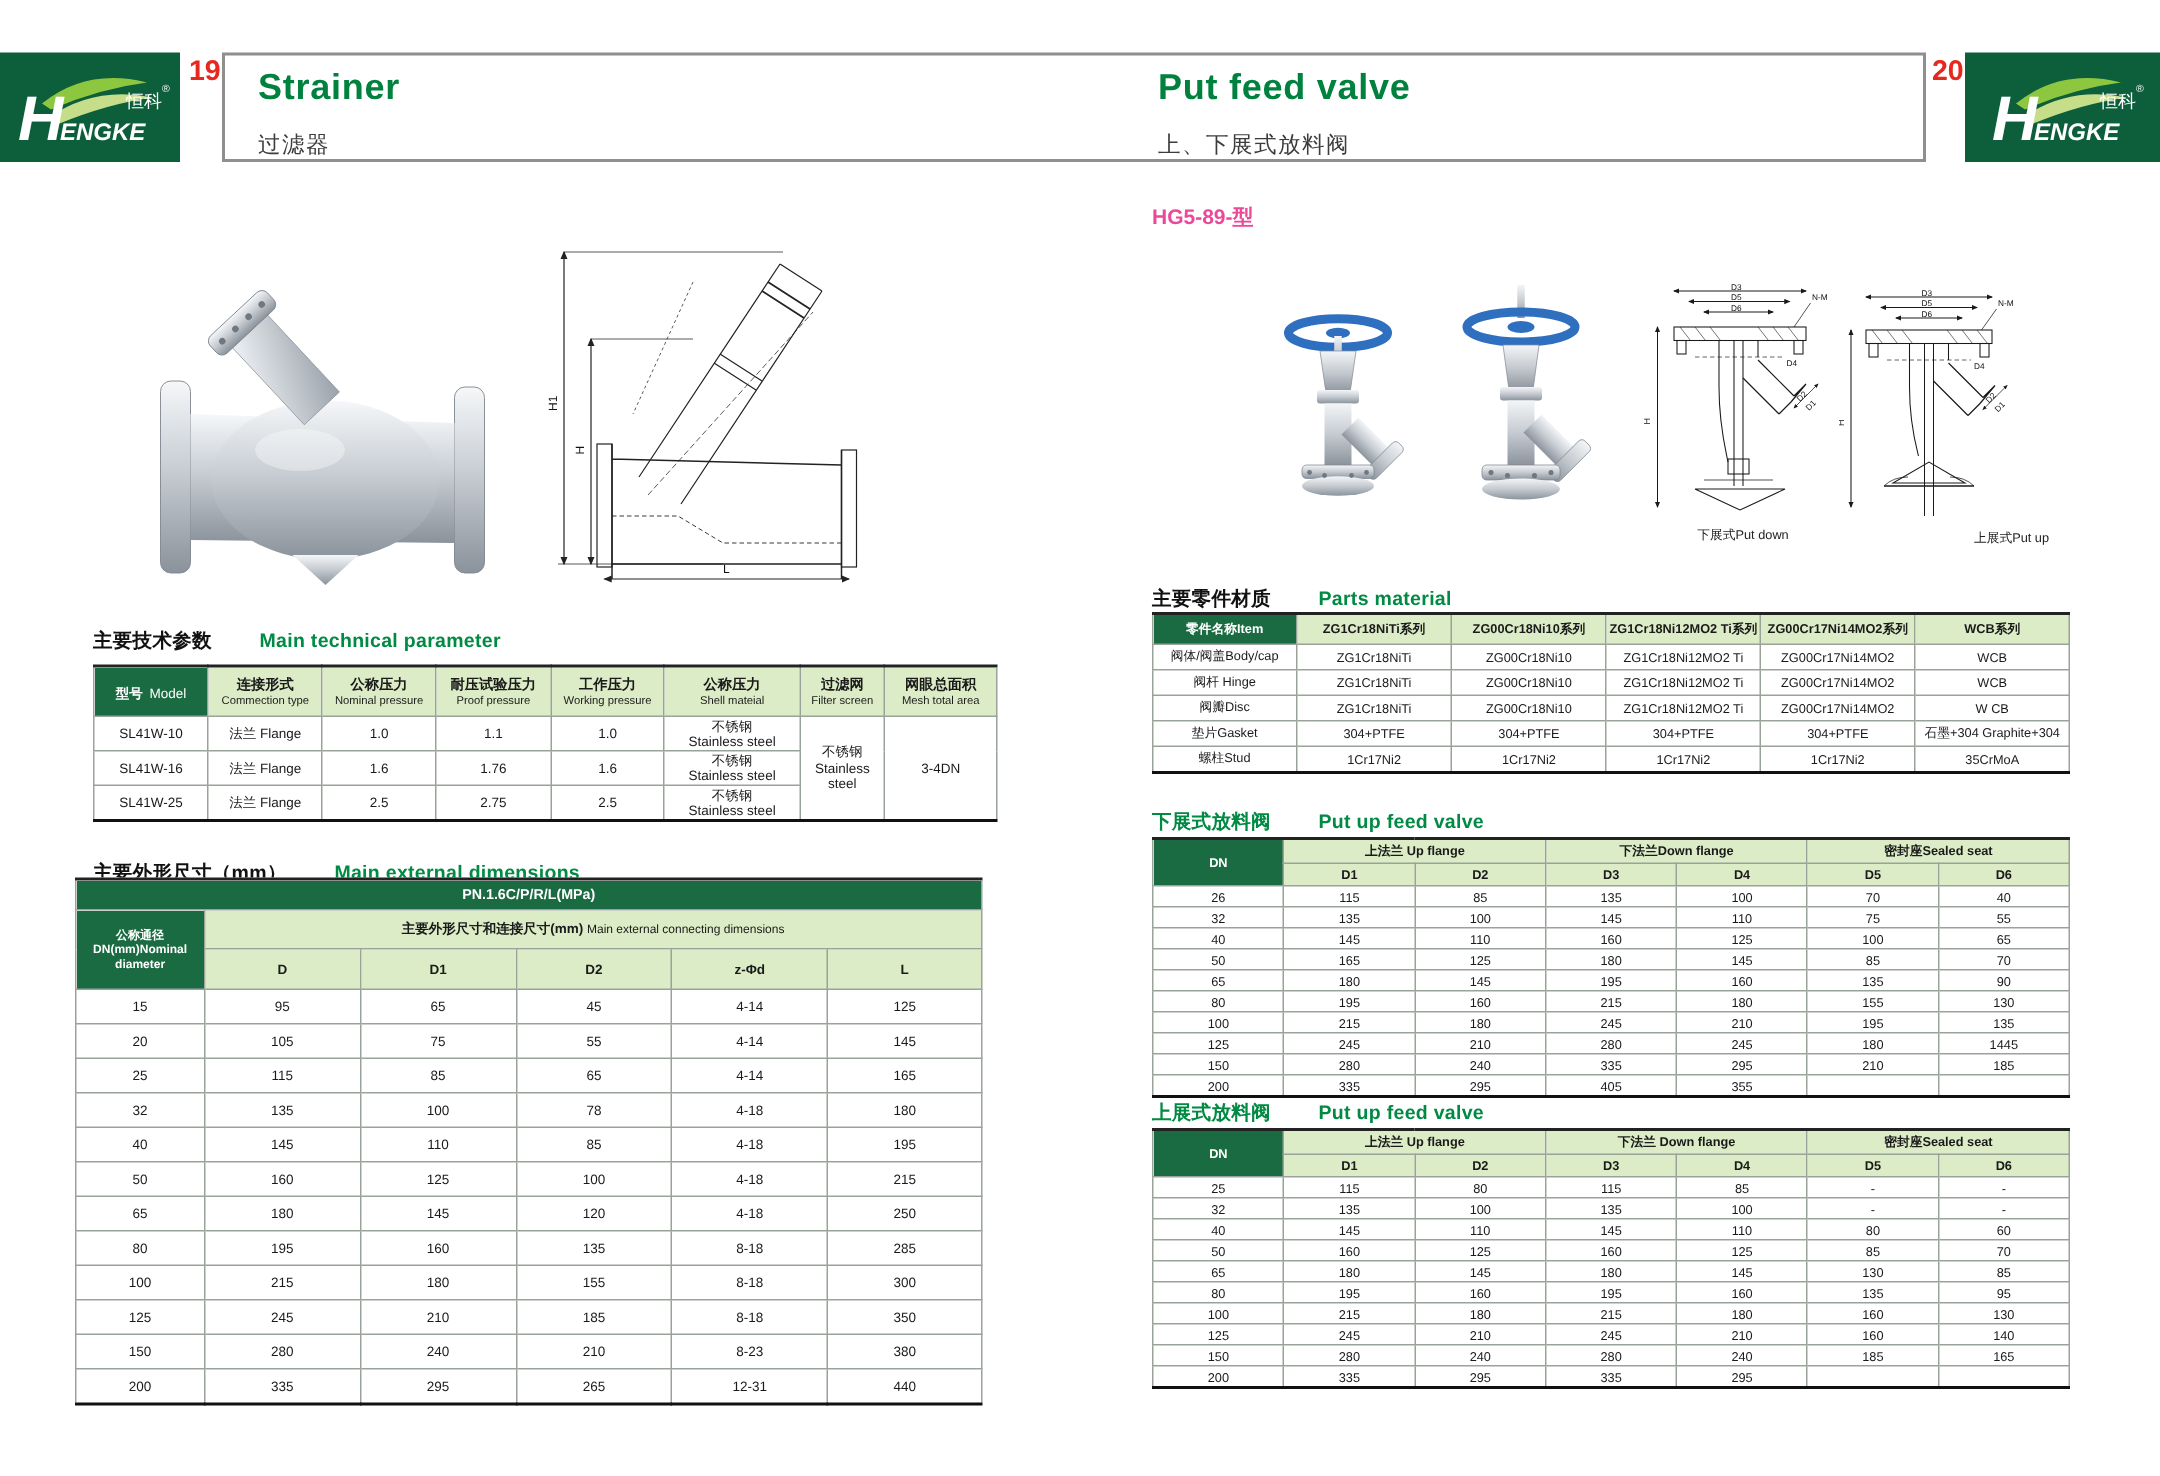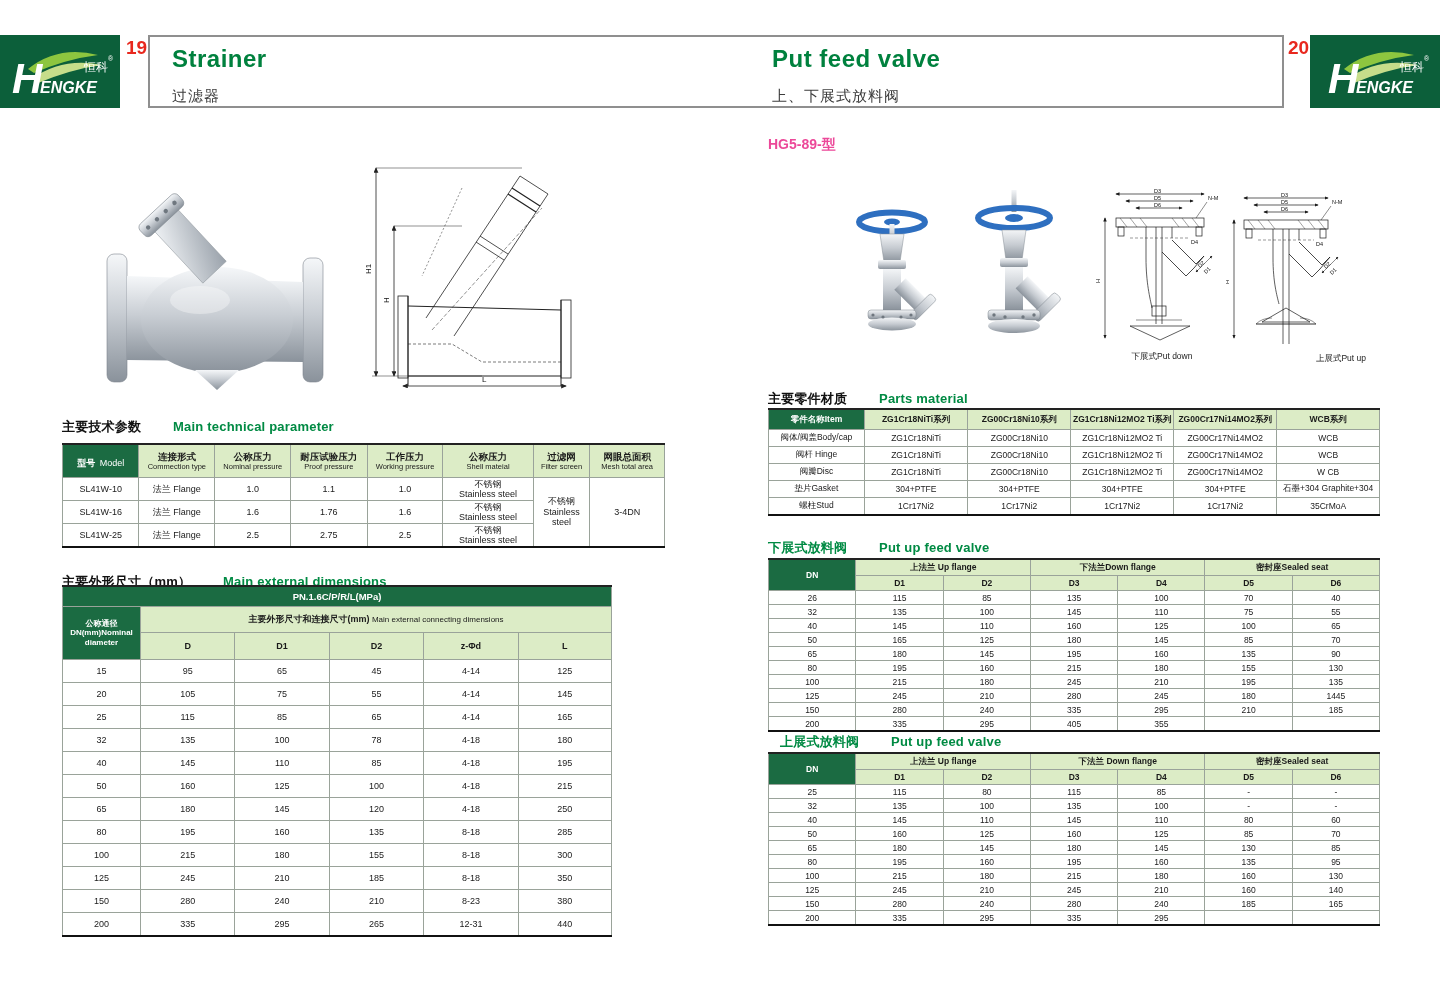--- a/index.html
+++ b/index.html
@@ -37,21 +37,21 @@
   .dark{background:#1b6b42;color:#fff;}
   .light{background:#dcecc6;color:#1a1a1a;}
   th .zh{display:block;font-size:9.5px;line-height:1.25;}
   th .en{display:block;font-size:7.5px;font-weight:normal;line-height:1.1;}
   th.oneline .zh,th.oneline .en{display:inline;font-size:9px;}
 
   #t1{left:62px;top:443px;width:603px;}
   #t1 thead th{height:32px;}
   #t1 td{height:22px;font-size:9px;line-height:1.15;}
 
-  #t2{left:62px;top:585px;width:550px;}
+  #t2{left:50px;top:585px;width:605px;}
   #t2 .pnrow th{height:19px;font-size:9.5px;}
   #t2 .dnhdr{font-size:8px;font-weight:bold;line-height:1.2;}
   #t2 .grp{height:25px;font-size:9px;}
   #t2 .grp .en{display:inline;font-size:8px;}
   #t2 .grp .zh{display:inline;font-size:9px;}
   #t2 .sub th{height:26px;font-size:9px;}
   #t2 td{height:22px;font-size:9px;}
 
   #pm{left:768px;top:408px;width:612px;}
   #pm th{height:19px;font-size:8.5px;}
@@ -678,21 +678,21 @@
           <td>335</td>
           <td>295</td>
           <td>405</td>
           <td>355</td>
           <td></td>
           <td></td>
         </tr>
       </tbody>
   </table>
 
-  <div class="stitle allgreen" style="left:768px;top:733px;margin-left:12px;">
+  <div class="stitle allgreen" style="left:768px;top:733px;">
     <span class="zh">上展式放料阀</span>
     <span class="en">Put up feed valve</span>
   </div>
 
   <table id="t4" class="feedtbl">
     <colgroup>
       <col style="width:14.32%">
         <col style="width:14.28%">
         <col style="width:14.28%">
         <col style="width:14.28%">

